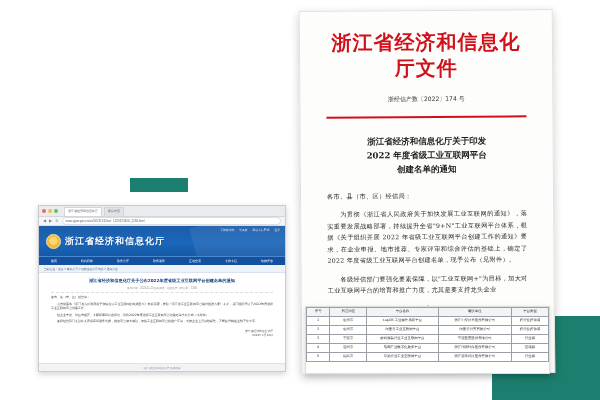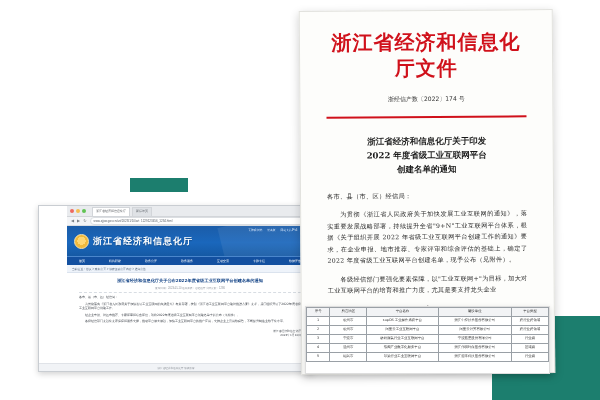--- a/index.html
+++ b/index.html
@@ -42,21 +42,20 @@
   .browser {
     position: absolute;
     left: 38px;
     top: 205px;
     width: 246px;
     height: 165px;
     background: #ffffff;
     border: 1px solid #c9cdd2;
     box-shadow: 0 2px 6px rgba(0,0,0,0.18);
     overflow: hidden;
-    padding-left: 28px;
   }
   .browser-chrome {
     height: 11px;
     background: #e9ebee;
     border-bottom: 1px solid #d2d5d9;
     display: flex;
     align-items: center;
     padding: 0 3px;
     box-sizing: border-box;
   }

